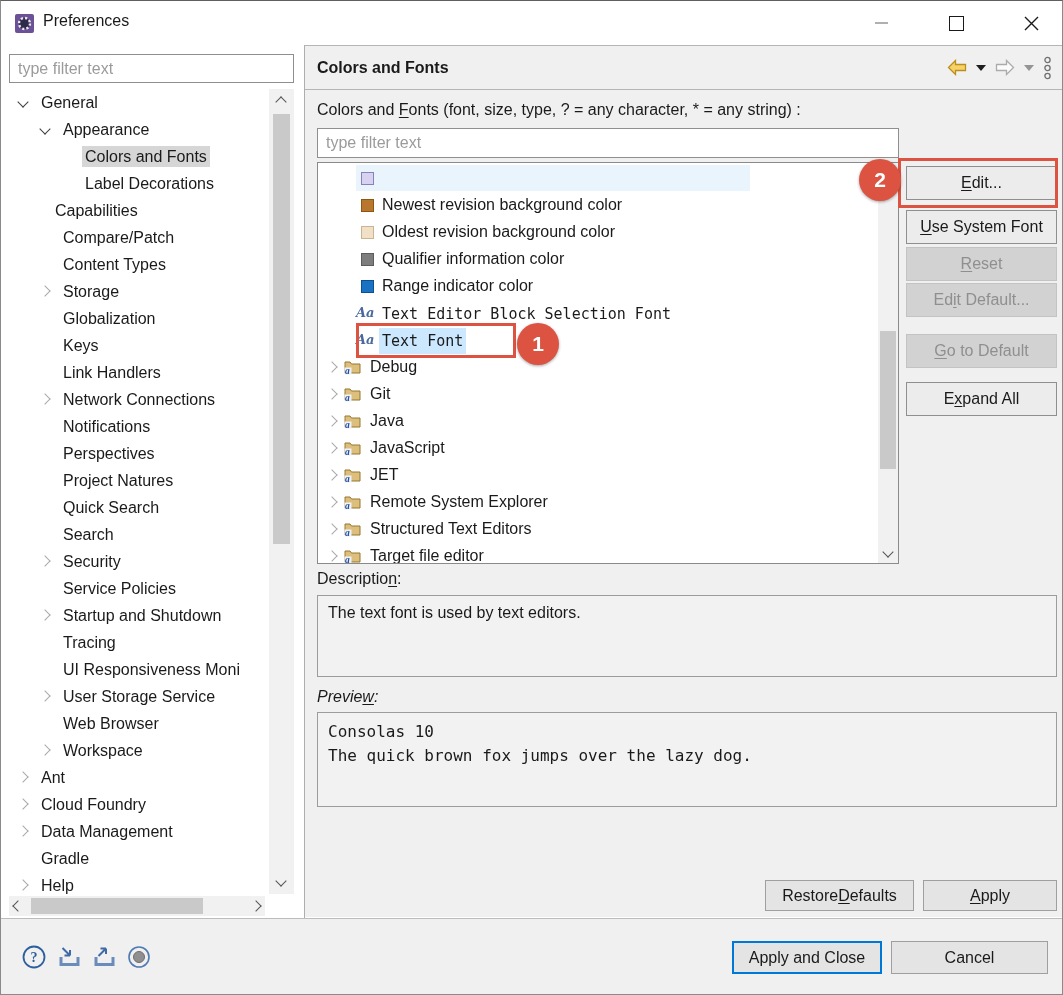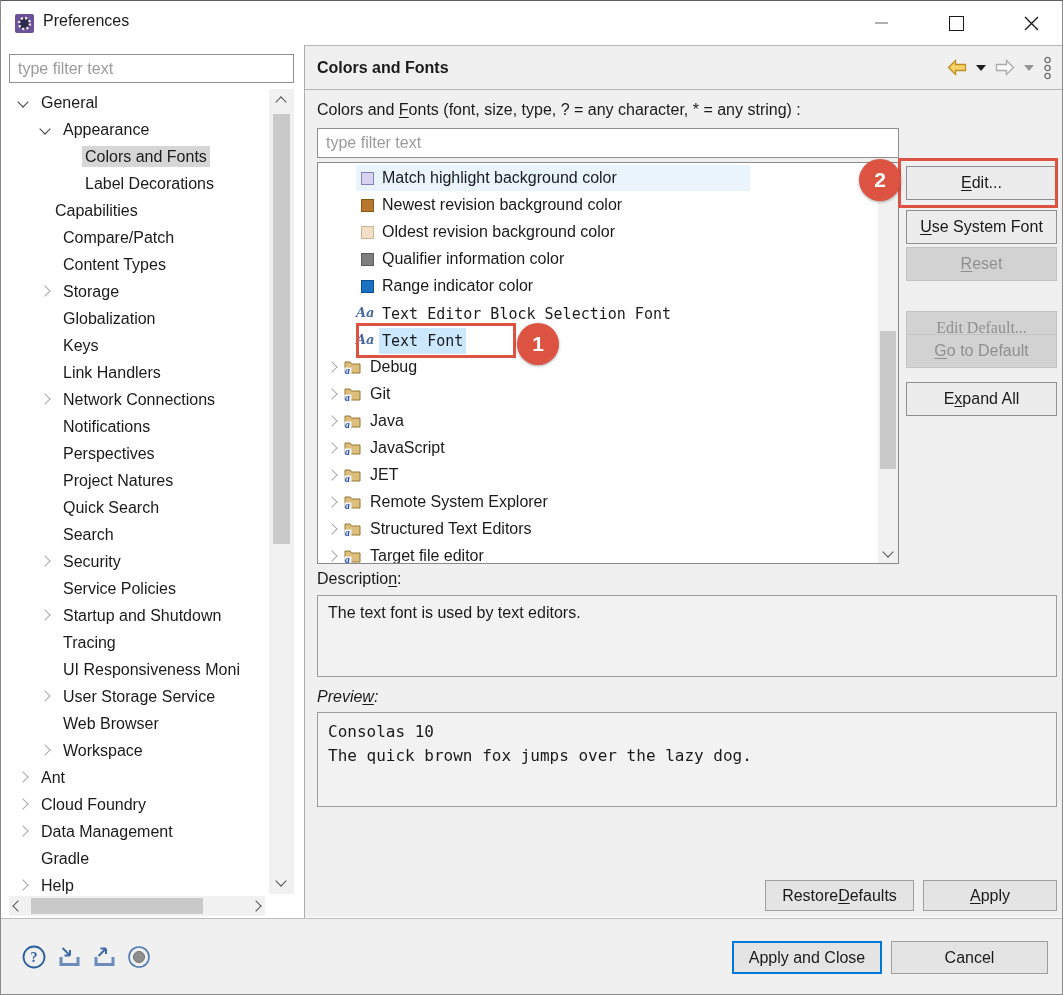--- a/index.html
+++ b/index.html
@@ -295,21 +295,20 @@
   </div>
 
   <div class="filter-label"><span>Colors and </span><span class="mn">F</span><span>onts (font, size, type, ? = any character, * = any string) :</span></div>
   <input class="list-filter" placeholder="type filter text" style="">
 
   <div class="listbox">
     <div id="list">
         <div class="list-row">
           <span class="band"></span>
           <span class="swatch" style="background: rgb(215, 210, 240); border-color: rgb(135, 129, 189);"></span>
-          <span class="list-label">Match highlight background color</span>
         </div>
         <div class="list-row">
           <span class="swatch" style="background: rgb(185, 119, 46); border-color: rgb(138, 87, 23);"></span>
           <span class="list-label">Newest revision background color</span>
         </div>
         <div class="list-row">
           <span class="swatch" style="background: rgb(241, 223, 198); border-color: rgb(201, 180, 150);"></span>
           <span class="list-label">Oldest revision background color</span>
         </div>
         <div class="list-row">
@@ -417,21 +416,21 @@
       <div class="rbtn" style="top: 209px;">
         <span></span>
         <span class="mn">U</span>
         <span>se System Font</span>
       </div>
       <div class="rbtn disabled" style="top: 246px;">
         <span></span>
         <span class="mn">R</span>
         <span>eset</span>
       </div>
-      <div class="rbtn disabled" style="top: 310px; font-family: Liberation Serif, serif;">
+      <div class="rbtn disabled" style="top: 282px;">
         <span>Ed</span>
         <span class="mn">i</span>
         <span>t Default...</span>
       </div>
       <div class="rbtn disabled" style="top: 333px;">
         <span></span>
         <span class="mn">G</span>
         <span>o to Default</span>
       </div>
       <div class="rbtn" style="top: 381px;">

